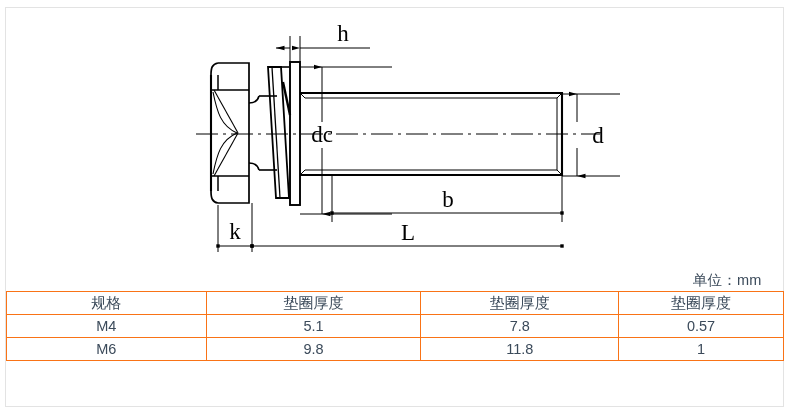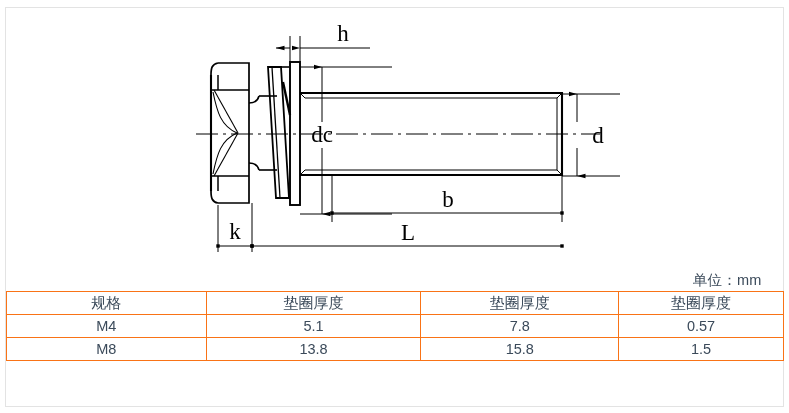--- a/index.html
+++ b/index.html
@@ -226,21 +226,21 @@
         <td>垫圈厚度</td>
         <td>垫圈厚度</td>
       </tr>
       <tr>
         <td>M4</td>
         <td>5.1</td>
         <td>7.8</td>
         <td>0.57</td>
       </tr>
       <tr>
-        <td>M8</td>
-        <td>13.8</td>
-        <td>15.8</td>
-        <td>1.5</td>
+        <td>M6</td>
+        <td>9.8</td>
+        <td>11.8</td>
+        <td>1</td>
       </tr>
     </tbody>
   </table>
 
 </div>
 
 </body></html>

